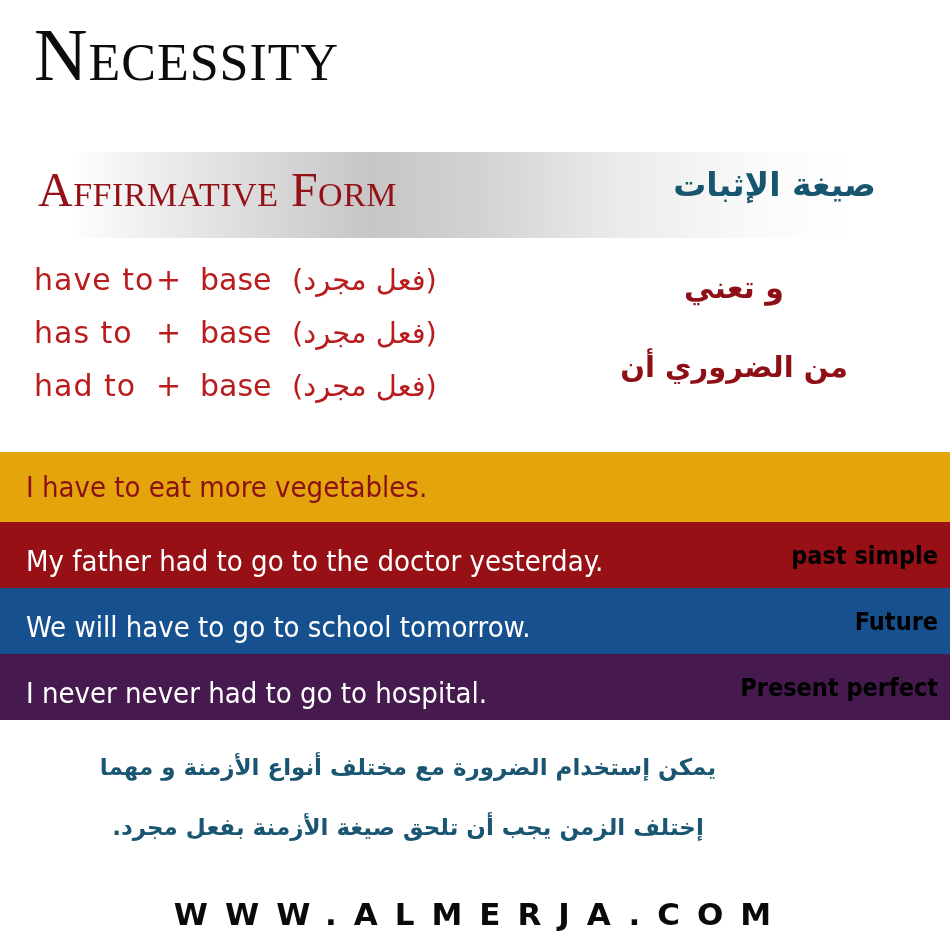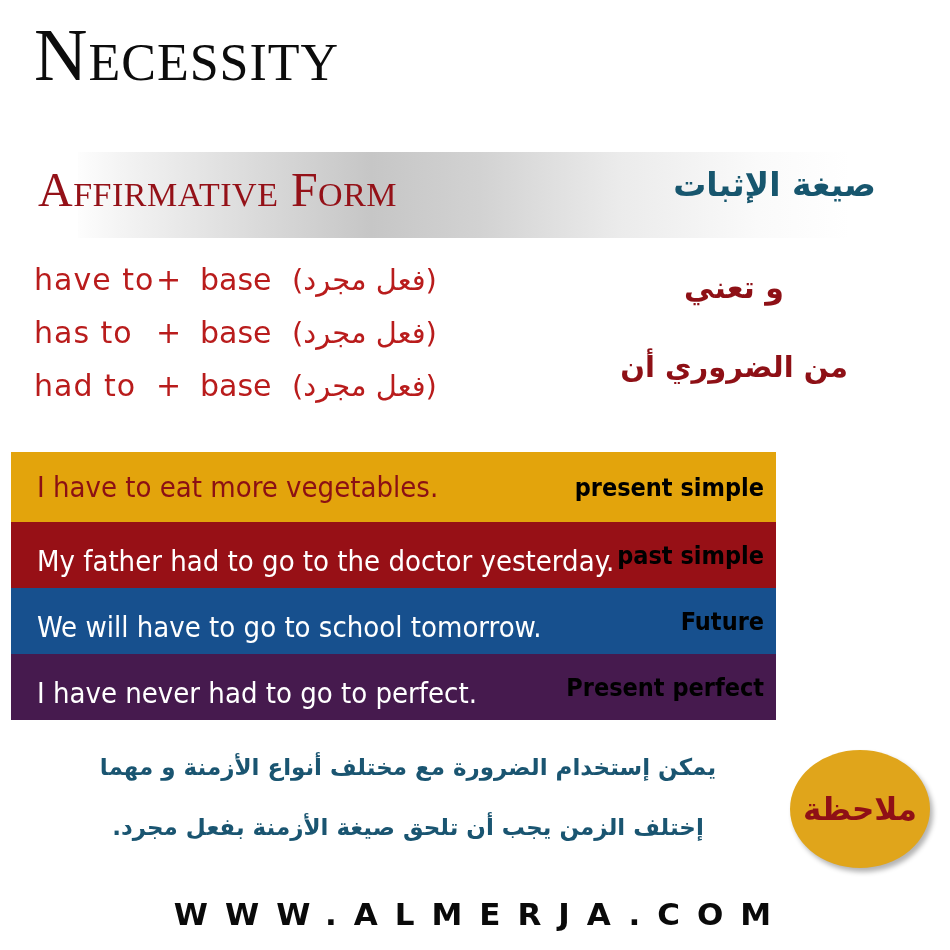--- a/index.html
+++ b/index.html
@@ -155,22 +155,22 @@
   }
   .meaning-line.second {
     margin-top: 48px;
     font-size: 29px;
   }
 
   
   .bands {
     position: absolute;
     top: 452px;
-    left: 11px;
-    width: 765px;
+    left: 0;
+    width: 950px;
   }
   .band {
     position: relative;
     height: 66px;
     display: flex;
     align-items: center;
     box-sizing: border-box;
   }
   .band.first { height: 70px; }
   .band-sentence {
@@ -299,47 +299,43 @@
 
   <div class="meaning">
     <div class="meaning-line">و تعني</div>
     <div class="meaning-line second">من الضروري أن</div>
   </div>
 
   <div class="bands">
 
     <div class="band band-amber first">
       <span class="band-sentence sent-dark">I have to eat more vegetables.</span>
-      <span class="band-tense">present simple</span>
     </div>
 
     <div class="band band-red">
       <span class="band-sentence sent-light">My father had to go to the doctor yesterday.</span>
       <span class="band-tense">past simple</span>
     </div>
 
     <div class="band band-blue">
       <span class="band-sentence sent-light">We will  have to go to school tomorrow.</span>
       <span class="band-tense">Future</span>
     </div>
 
     <div class="band band-purple">
-      <span class="band-sentence sent-light">I have never had to go to perfect.</span>
+      <span class="band-sentence sent-light">I never never had to go to hospital.</span>
       <span class="band-tense">Present perfect</span>
     </div>
 
   </div>
 
   <div class="note">
     <div class="note-text">
       <div class="note-line">يمكن إستخدام الضرورة  مع مختلف أنواع الأزمنة و مهما</div>
       <div class="note-line l2">إختلف الزمن يجب أن تلحق صيغة الأزمنة بفعل مجرد.</div>
     </div>
   </div>
-  <div class="note-badge">
-    <span class="note-badge-label">ملاحظة</span>
-  </div>
 
   <div class="footer">
     <span class="footer-url">WWW.ALMERJA.COM</span>
   </div>
 
 </div>
 
 </body></html>

